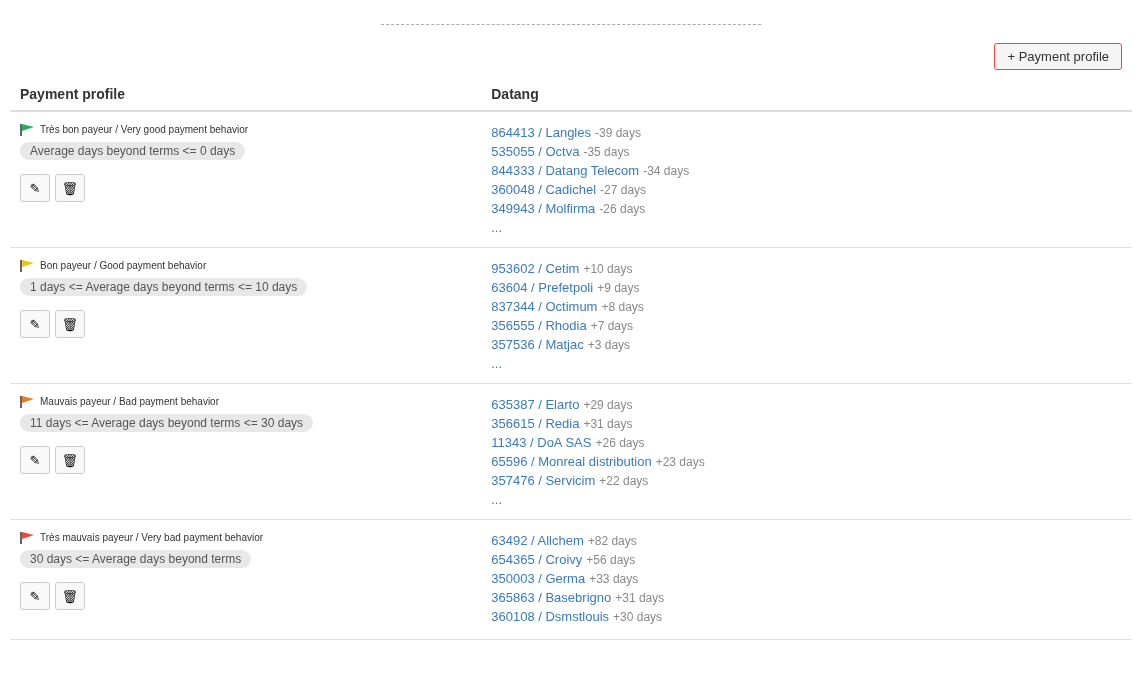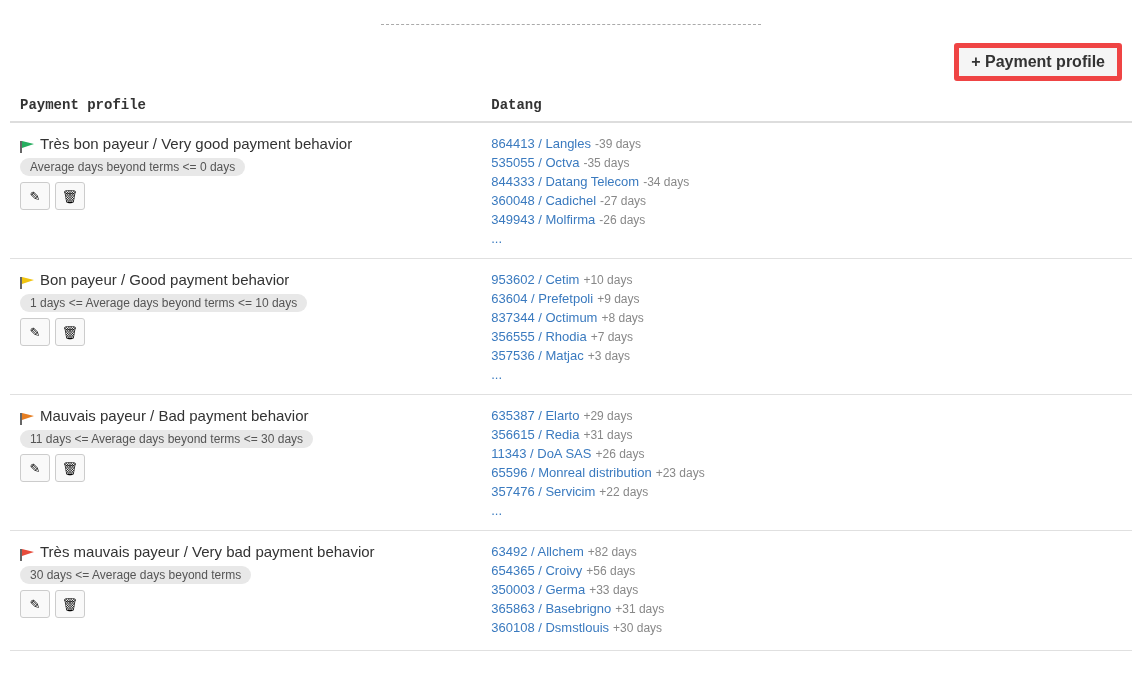--- a/index.html
+++ b/index.html
@@ -34,70 +34,69 @@
       width: 380px;
       margin: 4px auto 0;
     }
     .toolbar {
       display: flex;
       justify-content: flex-end;
       padding: 8px 20px;
     }
     .btn-add {
       background: #f5f5f5;
-      border: 5px solid #ef4444;
+      border: 1px solid #ef4444;
       padding: 5px 12px;
       cursor: pointer;
-      font-size: 16px;
+      font-size: 13px;
       color: #333;
       border-radius: 3px;
-      font-weight: bold;
     }
     .table-container {
       padding: 0 10px;
     }
     table {
       width: 100%;
       border-collapse: collapse;
     }
     thead th {
       text-align: left;
       padding: 8px 10px;
       font-weight: bold;
       border-bottom: 2px solid #ddd;
       font-size: 14px;
-      font-family: Liberation Mono, monospace;
     }
     tbody tr {
       border-bottom: 1px solid #e0e0e0;
     }
     tbody td {
       padding: 12px 10px;
       vertical-align: top;
     }
     .profile-cell {
       width: 42%;
     }
     .clients-cell {
       width: 58%;
       margin-top: 37px;
     }
     .profile-name {
-      font-size: 15px;
+      font-size: 10px;
       font-weight: normal;
       color: #333;
       margin-bottom: 6px;
     }
     .profile-badge {
       display: inline-block;
       background: #e8e8e8;
       border-radius: 10px;
       padding: 2px 10px;
       font-size: 12px;
       color: #555;
+      margin-bottom: 8px;
     }
     .action-buttons {
       display: flex;
       gap: 5px;
       margin-top: 6px;
     }
     .btn-edit, .btn-delete {
       width: 30px;
       height: 28px;
       border: 1px solid #ccc;

